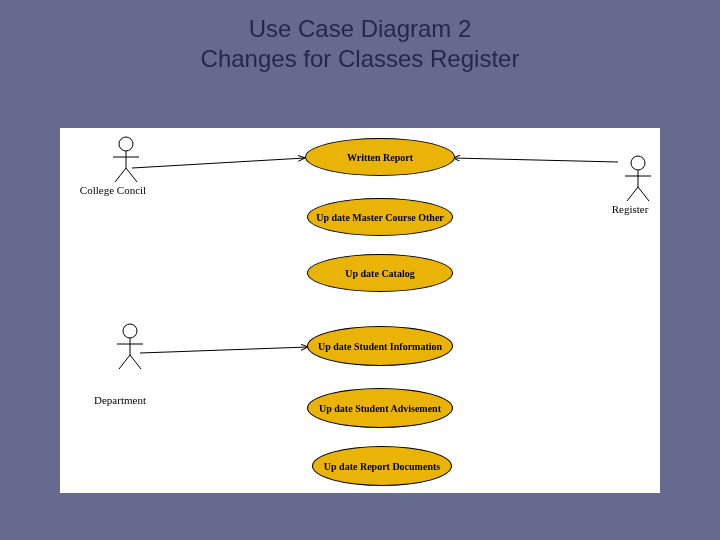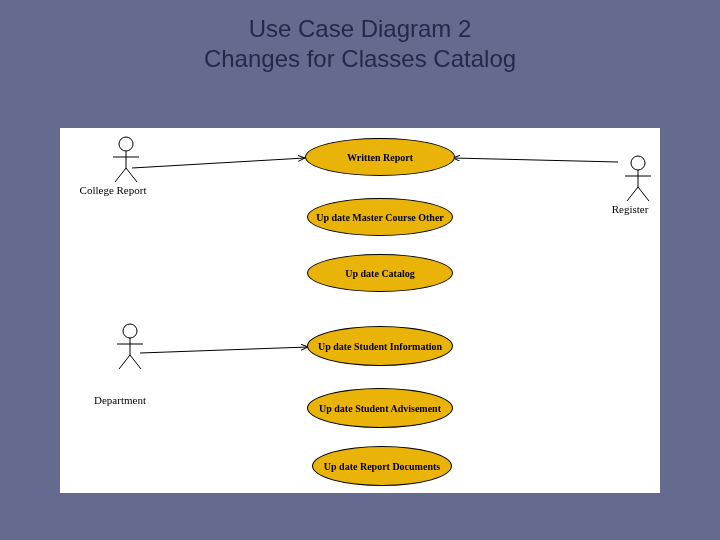--- a/index.html
+++ b/index.html
@@ -53,21 +53,21 @@
     font-size: 11px;
     text-align: center;
   }
   .connectors { position:absolute; left:0; top:0; width:600px; height:365px; pointer-events:none; }
 </style>
 </head>
 <body>
 
 <div class="title-block">
   <div>Use Case Diagram 2</div>
-  <div>Changes for Classes Catalog</div>
+  <div>Changes for Classes Register</div>
 </div>
 
 <div class="diagram-area">
 
   <svg class="connectors" width="600" height="365">
     <defs>
       <marker id="arrow" markerWidth="8" markerHeight="8" refX="7" refY="3" orient="auto">
         <path d="M0,0 L7,3 L0,6" fill="none" stroke="#000" stroke-width="1"></path>
       </marker>
     </defs>
@@ -80,21 +80,21 @@
   </svg>
 
   <div class="actor" style="left:38px; top:8px;">
     <svg width="30" height="48">
       <circle cx="15" cy="8" r="7" fill="#fff" stroke="#000"></circle>
       <line x1="15" y1="15" x2="15" y2="32" stroke="#000"></line>
       <line x1="2" y1="21" x2="28" y2="21" stroke="#000"></line>
       <line x1="15" y1="32" x2="4" y2="46" stroke="#000"></line>
       <line x1="15" y1="32" x2="26" y2="46" stroke="#000"></line>
     </svg>
-    <div class="actor-label" style="width:80px; margin-left:-25px;">College Report</div>
+    <div class="actor-label" style="width:80px; margin-left:-25px;">College Concil</div>
   </div>
 
   <div class="actor" style="left:555px; top:27px;">
     <svg width="30" height="48">
       <circle cx="15" cy="8" r="7" fill="#fff" stroke="#000"></circle>
       <line x1="15" y1="15" x2="15" y2="32" stroke="#000"></line>
       <line x1="2" y1="21" x2="28" y2="21" stroke="#000"></line>
       <line x1="15" y1="32" x2="4" y2="46" stroke="#000"></line>
       <line x1="15" y1="32" x2="26" y2="46" stroke="#000"></line>
     </svg>

